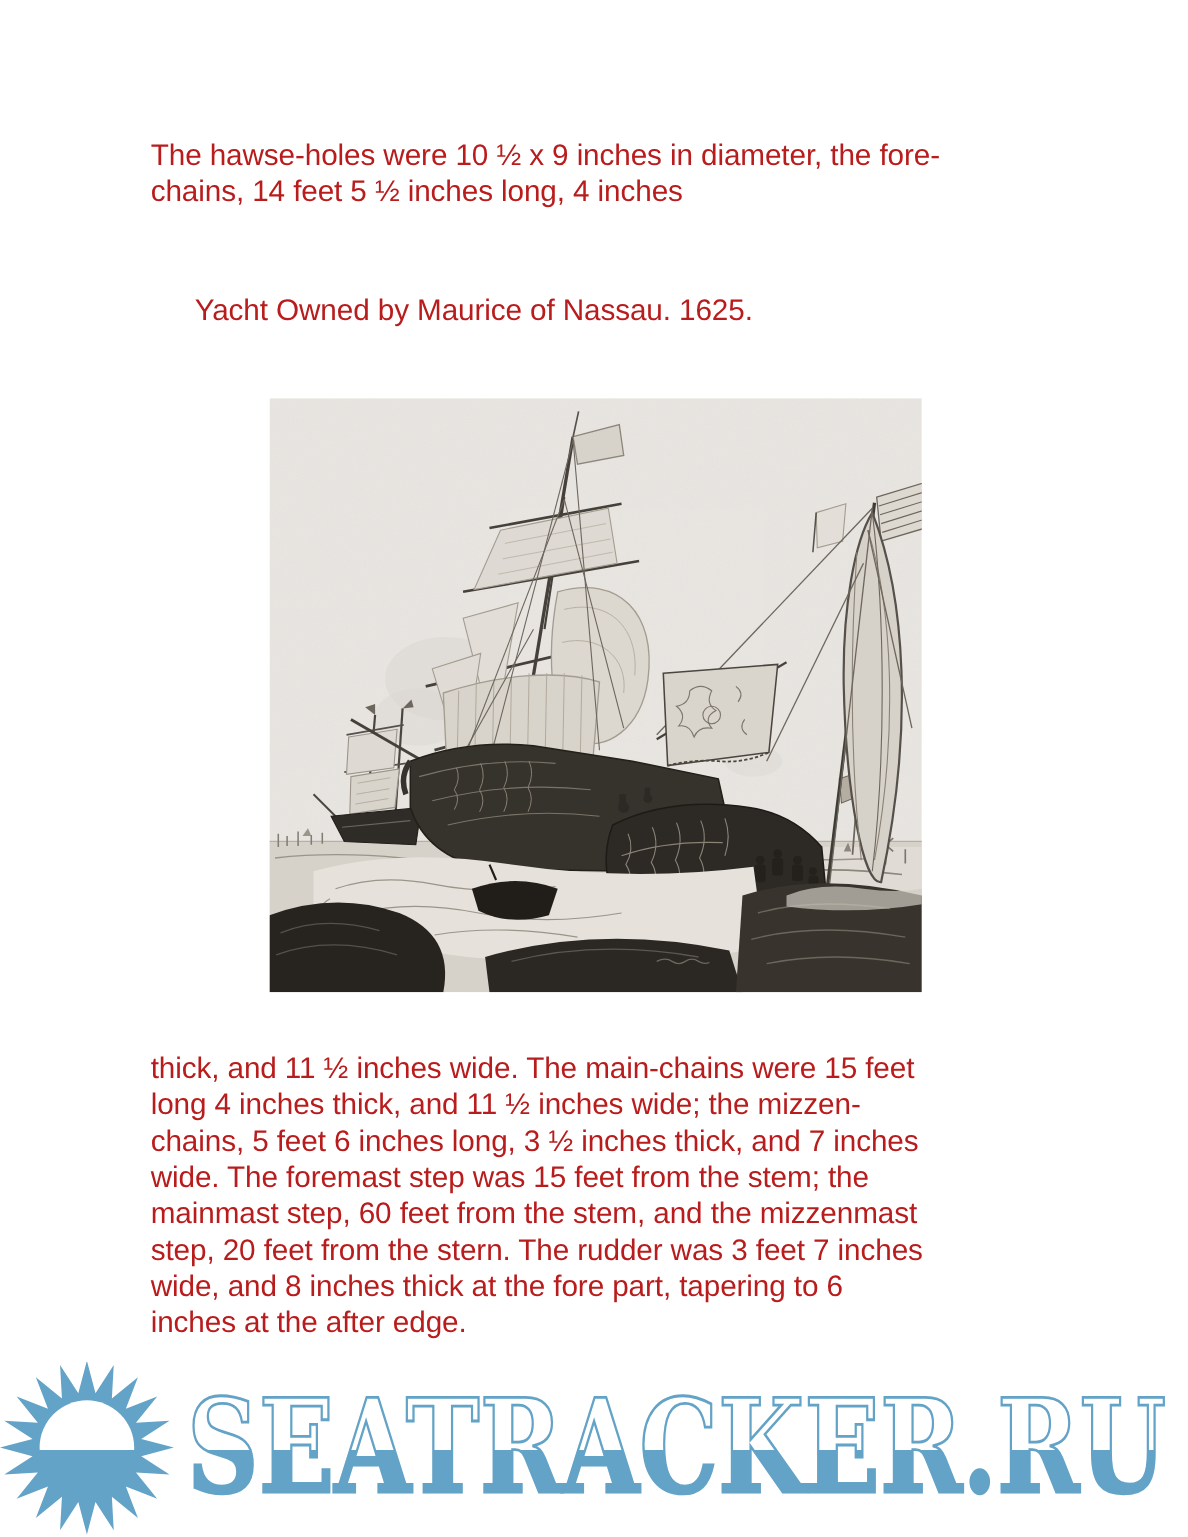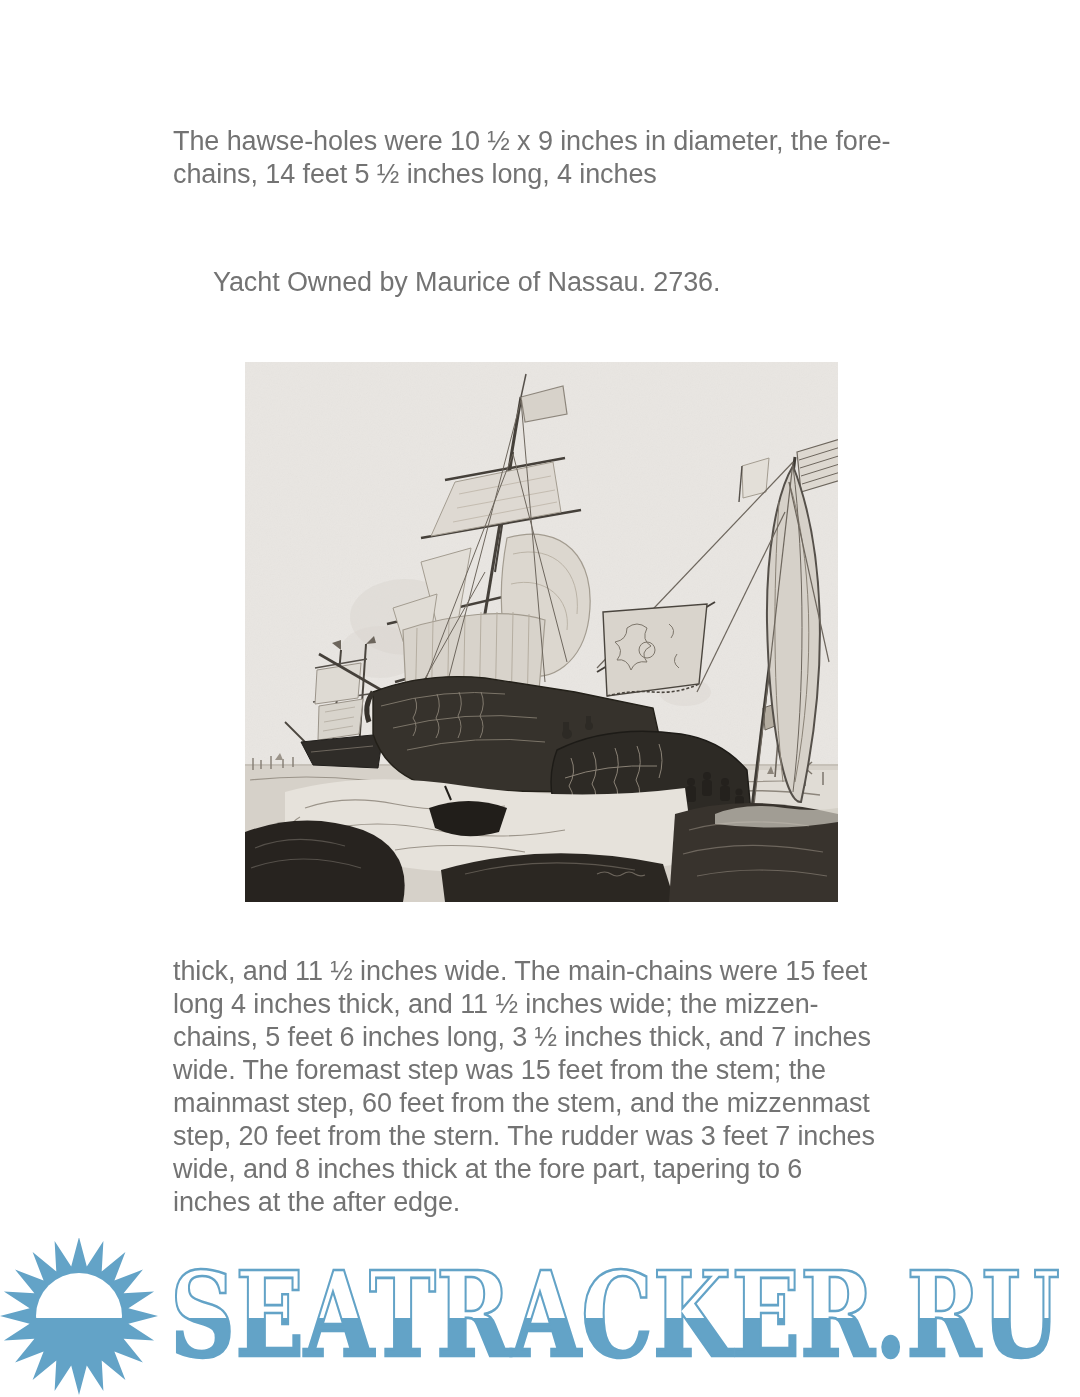--- a/index.html
+++ b/index.html
@@ -7,24 +7,23 @@
     width:1080px;height:1397px;
     background:#ffffff;
     position:relative;
     overflow:hidden;
     font-family:"Liberation Sans","DejaVu Sans",sans-serif;
   }
   .para{
     position:absolute;
     font-size:27px;
     line-height:33px;
-    color:#737373;
+    color:#b91c1c;
     white-space:pre-line;
     letter-spacing:-0.1px;
-    margin-left:36px;
   }
   #para-top{left:137px;top:125px;width:900px;}
   #fig-caption{left:177px;top:266px;width:800px;}
   #para-bottom{left:137px;top:955px;width:900px;}
   #engraving{
     position:absolute;
     left:245px;top:362px;
     width:593px;height:540px;
     display:block;
   }
@@ -38,21 +37,21 @@
     font-family:"DejaVu Serif","Liberation Serif",serif;
     font-weight:bold;
   }
 </style>
 </head>
 <body>
 
 <div class="para" id="para-top">The hawse-holes were 10 ½ x 9 inches in diameter, the fore-
 chains, 14 feet 5 ½ inches long, 4 inches</div>
 
-<div class="para" id="fig-caption">Yacht Owned by Maurice of Nassau. 2736.</div>
+<div class="para" id="fig-caption">Yacht Owned by Maurice of Nassau. 1625.</div>
 
 <svg id="engraving" viewBox="0 0 593 540" xmlns="http://www.w3.org/2000/svg">
   <title>Old engraving of three 17th-century Dutch sailing vessels on a choppy sea: a small square-rigger at left, a large ship with billowing sails in the centre, and an ornate states yacht with tall mast and flags at right, with rough dark waves in the foreground.</title>
   <defs>
     <filter id="grain" x="0" y="0" width="100%" height="100%">
       <feTurbulence type="fractalNoise" baseFrequency="0.9" numOctaves="2" result="n"></feTurbulence>
       <feColorMatrix in="n" type="saturate" values="0"></feColorMatrix>
     </filter>
   </defs>
 

